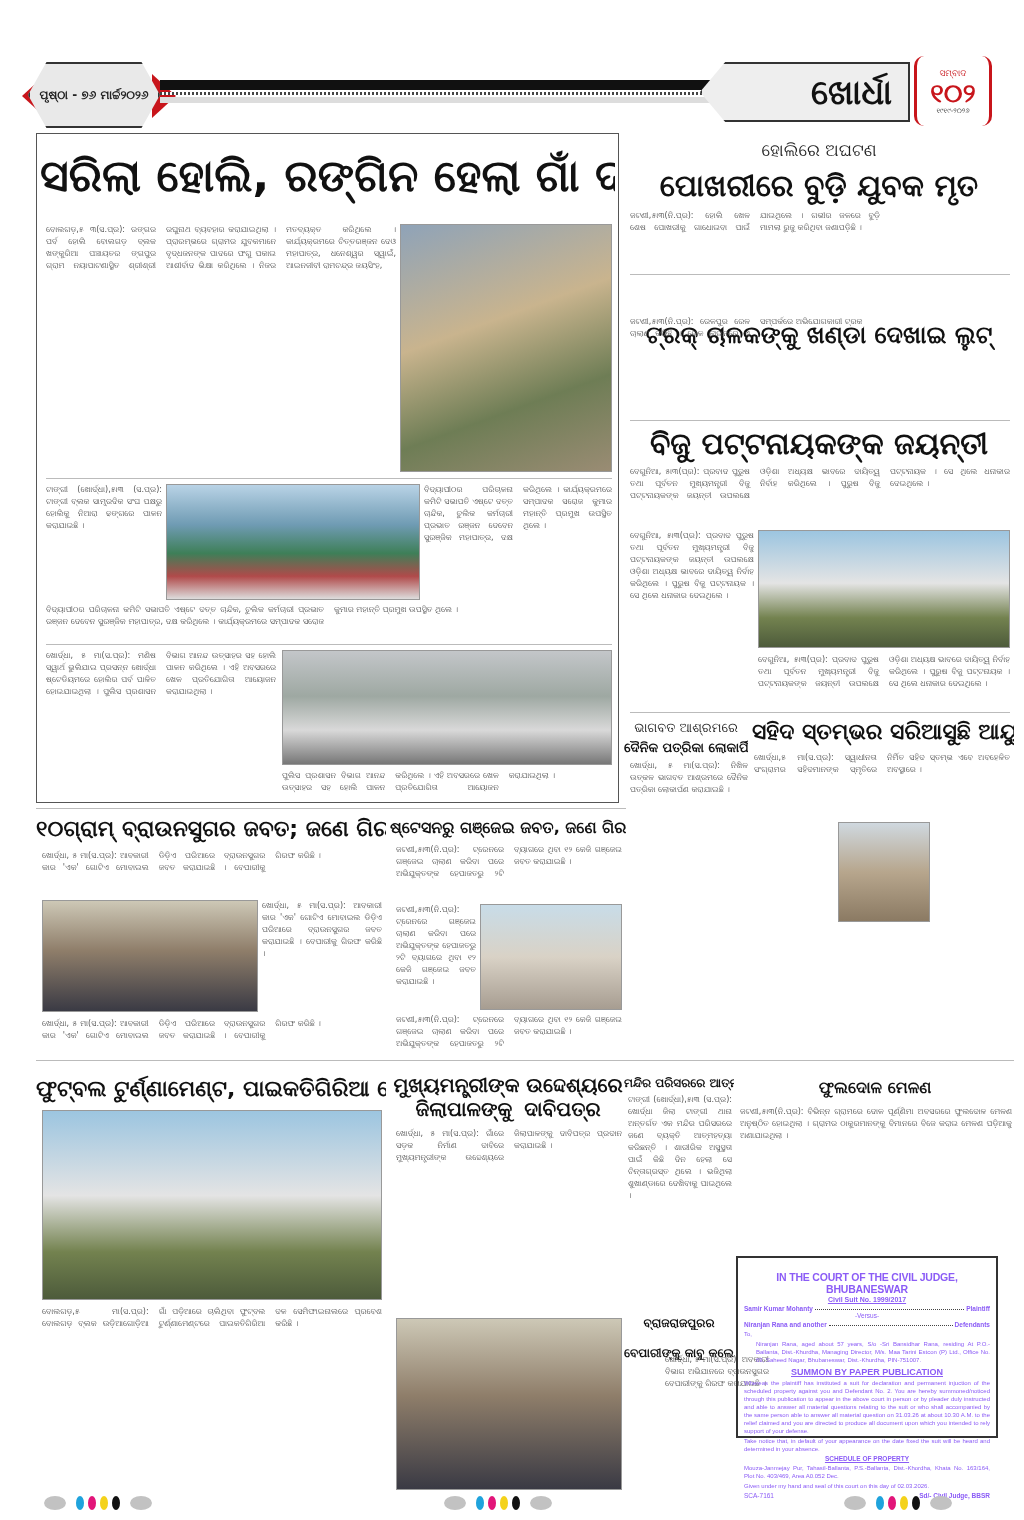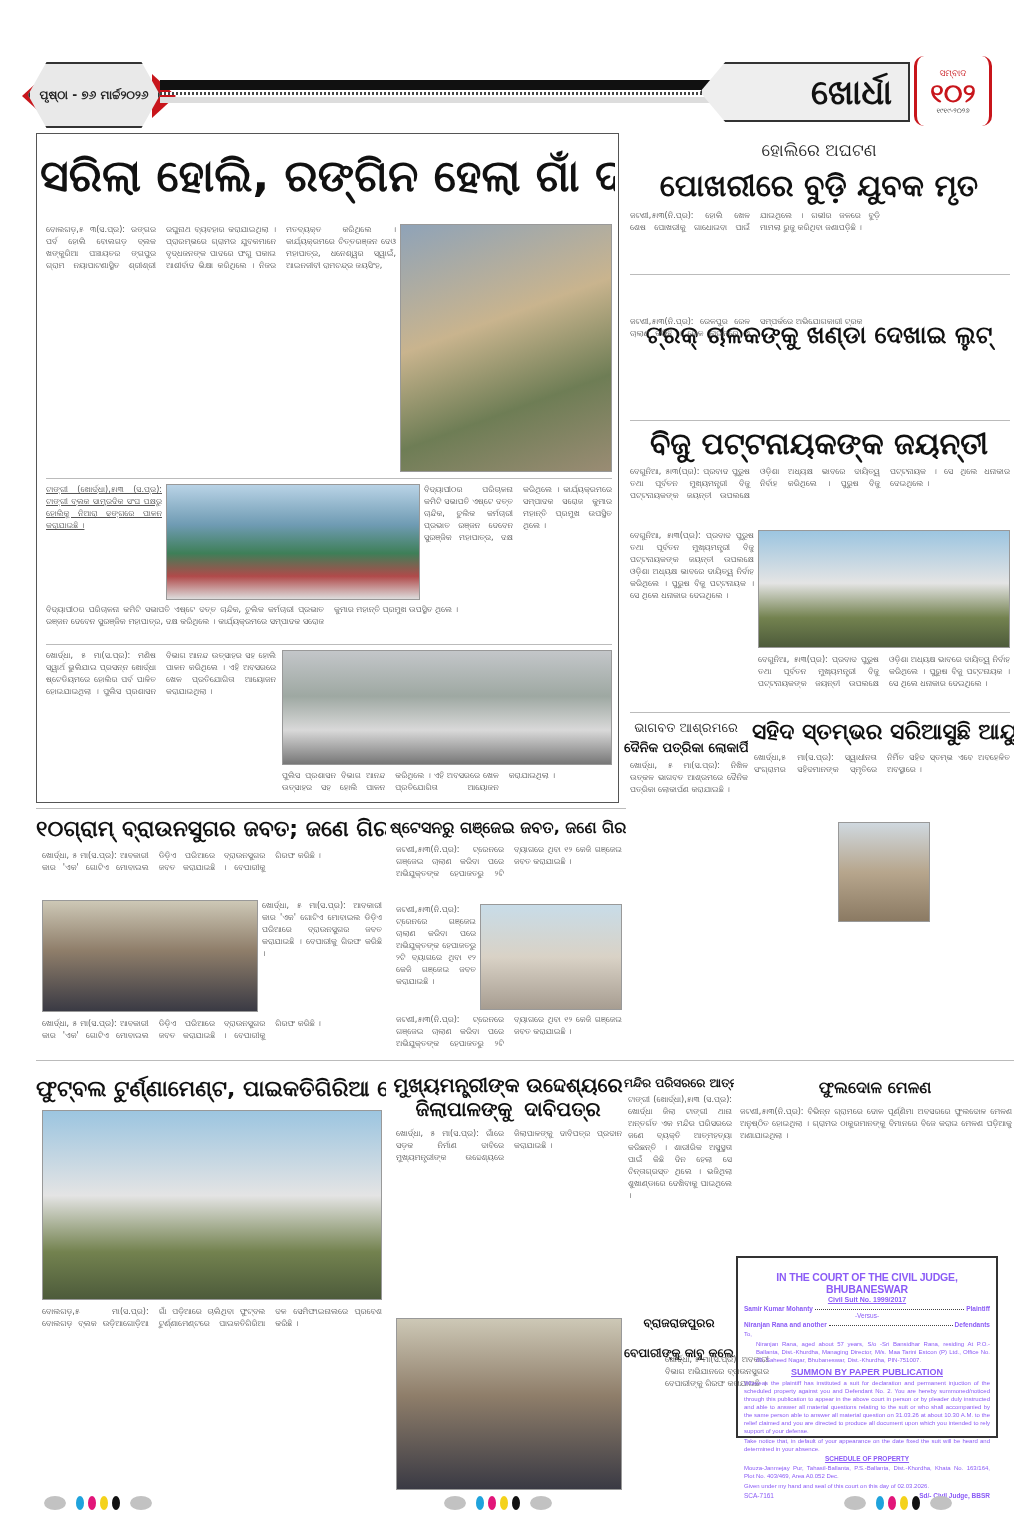--- a/index.html
+++ b/index.html
@@ -72,21 +72,21 @@
 
 <div class="abs box" style="left:36px;top:133px;width:583px;height:670px;"></div>
 <div class="abs hl" style="left:40px;top:140px;width:575px;font-size:44px;line-height:72px;">ସରିଲା ହୋଲି, ରଙ୍ଗିନ ହେଲା ଗାଁ ଦାଣ୍ଡ</div>
 <div class="abs txt cols3" style="left:46px;top:224px;width:350px;height:250px;">
   <span>ବୋଲଗଡ଼,୫ ୩(ସ.ପ୍ର): ରଙ୍ଗର ପର୍ବ ହୋଲି ବୋଲଗଡ଼ ବ୍ଲକ ଖଙ୍କୁରିଆ ପଞ୍ଚାୟତର ଙ୍ଗପୁର ଗ୍ରାମ ନୟାପାଟଣାସ୍ଥିତ ଶ୍ରୀଶ୍ରୀ ରଘୁନାଥ</span>
   <span>ବ୍ୟବହାର କରାଯାଇଥିଲା । ପ୍ରାରମ୍ଭରେ ଗ୍ରାମର ଯୁବକମାନେ ବୃଦ୍ଧଜନଙ୍କ ପାଦରେ ଫଗୁ ପକାଇ ଆଶୀର୍ବାଦ ଭିକ୍ଷା କରିଥିଲେ । ନିଜର ମତବ୍ୟକ୍ତ କରିଥିଲେ । କାର୍ଯ୍ୟକ୍ରମରେ ଚିତ୍ତରଞ୍ଜନ ଦେଓ ମହାପାତ୍ର, ଧନେଶ୍ୱର ସ୍ୱାଇଁ, ଆଇନଜୀବୀ ରାମଚନ୍ଦ୍ର ଜୟସିଂହ,</span>
 </div>
 <div class="abs photo" style="left:400px;top:224px;width:212px;height:248px;"></div>
 
 <div class="abs divider" style="left:46px;top:478px;width:566px;height:1px;"></div>
-<div class="abs txt" style="left:46px;top:484px;width:116px;height:120px;text-decoration:underline;">ଟାଙ୍ଗୀ (ଖୋର୍ଦ୍ଧା),୫ା୩ (ସ.ପ୍ର): ଟାଙ୍ଗୀ ବ୍ଲକ ସାମ୍ବ୍ରଦିକ ସଂଘ ପକ୍ଷରୁ ହୋଲିକୁ ନିଆରା ଢଙ୍ଗରେ ପାଳନ କରାଯାଇଛି ।</div>
+<div class="abs txt" style="left:46px;top:484px;width:116px;height:120px;">ଟାଙ୍ଗୀ (ଖୋର୍ଦ୍ଧା),୫ା୩ (ସ.ପ୍ର): ଟାଙ୍ଗୀ ବ୍ଲକ ସାମ୍ବ୍ରଦିକ ସଂଘ ପକ୍ଷରୁ ହୋଲିକୁ ନିଆରା ଢଙ୍ଗରେ ପାଳନ କରାଯାଇଛି ।</div>
 <div class="abs photo photo2" style="left:166px;top:484px;width:254px;height:116px;"></div>
 <div class="abs txt cols2" style="left:424px;top:484px;width:188px;height:120px;">ବିଦ୍ୟାପୀଠର ପରିଚାଳନା କମିଟି ସଭାପତି ଏଷ୍ଟେ ଦତ୍ତ ଚାନ୍ଦିକ, ଚୁଲିକ କର୍ମଚାରୀ ପ୍ରଭାତ ରଞ୍ଜନ ଦେବେନ ସୁରଞ୍ଜିକ ମହାପାତ୍ର, ଦକ୍ଷ କରିଥିଲେ । କାର୍ଯ୍ୟକ୍ରମରେ ସମ୍ପାଦକ ସରୋଜ କୁମାର ମହାନ୍ତି ପ୍ରମୁଖ ଉପସ୍ଥିତ ଥିଲେ ।</div>
 <div class="abs txt cols2" style="left:46px;top:604px;width:566px;height:36px;">ବିଦ୍ୟାପୀଠର ପରିଚାଳନା କମିଟି ସଭାପତି ଏଷ୍ଟେ ଦତ୍ତ ଚାନ୍ଦିକ, ଚୁଲିକ କର୍ମଚାରୀ ପ୍ରଭାତ ରଞ୍ଜନ ଦେବେନ ସୁରଞ୍ଜିକ ମହାପାତ୍ର, ଦକ୍ଷ କରିଥିଲେ । କାର୍ଯ୍ୟକ୍ରମରେ ସମ୍ପାଦକ ସରୋଜ କୁମାର ମହାନ୍ତି ପ୍ରମୁଖ ଉପସ୍ଥିତ ଥିଲେ ।</div>
 
 <div class="abs divider" style="left:46px;top:644px;width:566px;height:1px;"></div>
 <div class="abs txt cols2" style="left:46px;top:650px;width:230px;height:150px;">
   <span>ଖୋର୍ଦ୍ଧା, ୫ ମା(ସ.ପ୍ର): ମଣିଷ ସ୍ୱାର୍ଥ ଭୁଲିଯାଇ ପ୍ରସନ୍ନ ଖୋର୍ଦ୍ଧା ଷ୍ଟେଡିୟମରେ ହୋଲିର ପର୍ବ ପାଳିତ ହୋଇଯାଇଥିଲା ।</span>
   <span>ପୁଲିସ ପ୍ରଶାସନ ବିଭାଗ ଆନନ୍ଦ ଉତ୍ସାହର ସହ ହୋଲି ପାଳନ କରିଥିଲେ । ଏହି ଅବସରରେ ଖେଳ ପ୍ରତିଯୋଗିତା ଆୟୋଜନ କରାଯାଇଥିଲା ।</span>
 </div>
 <div class="abs photo photo3" style="left:282px;top:650px;width:330px;height:115px;"></div>

